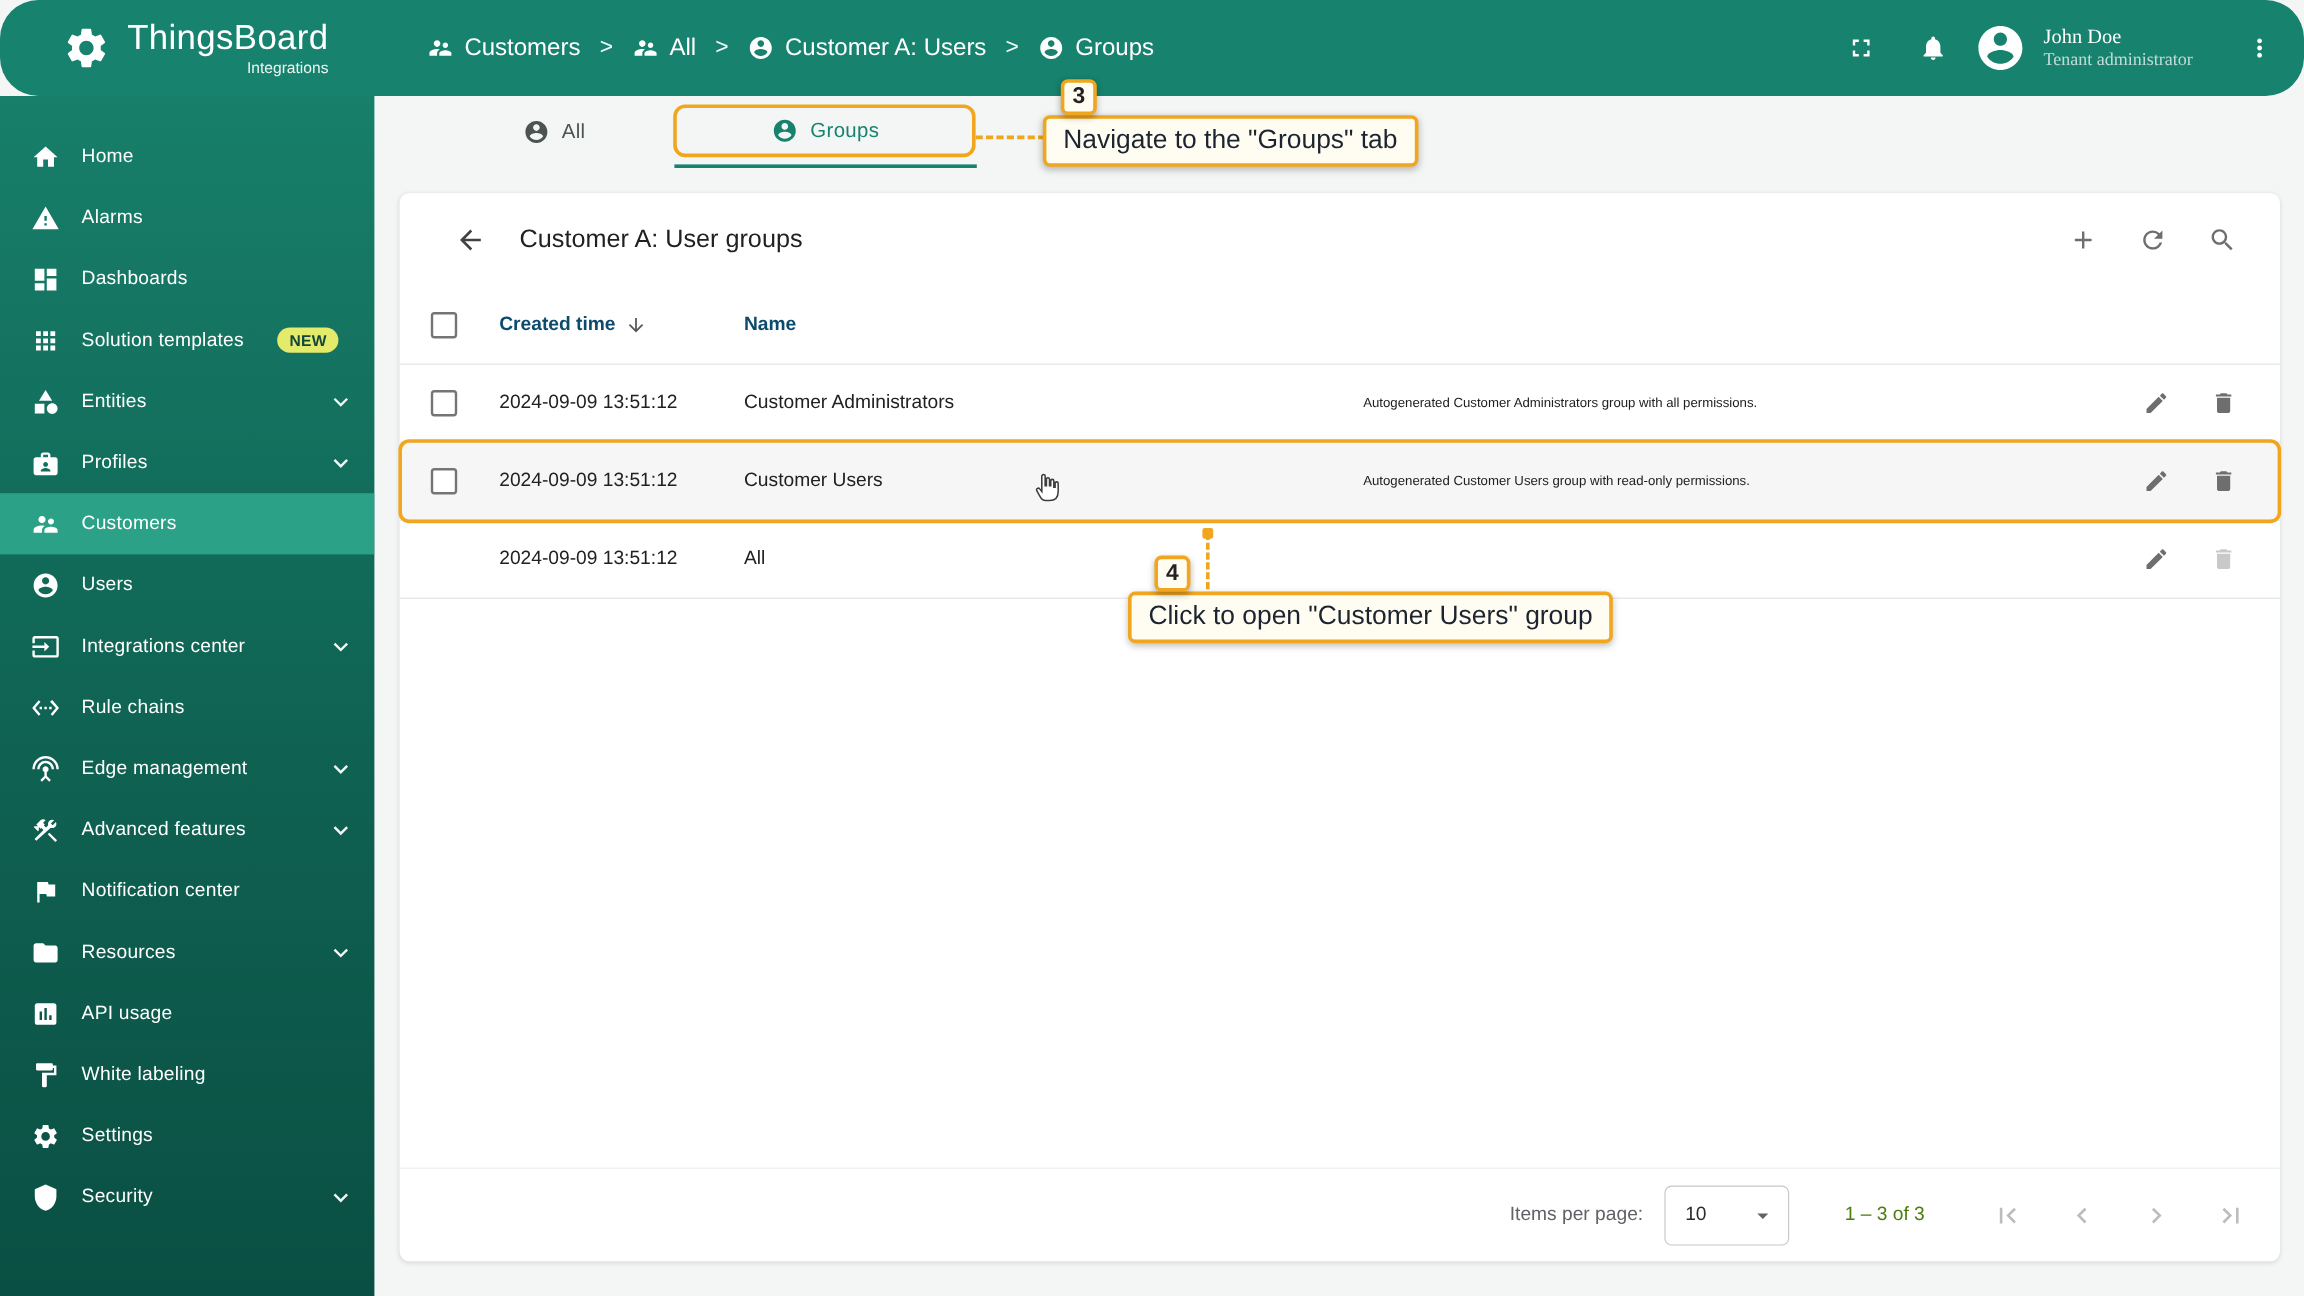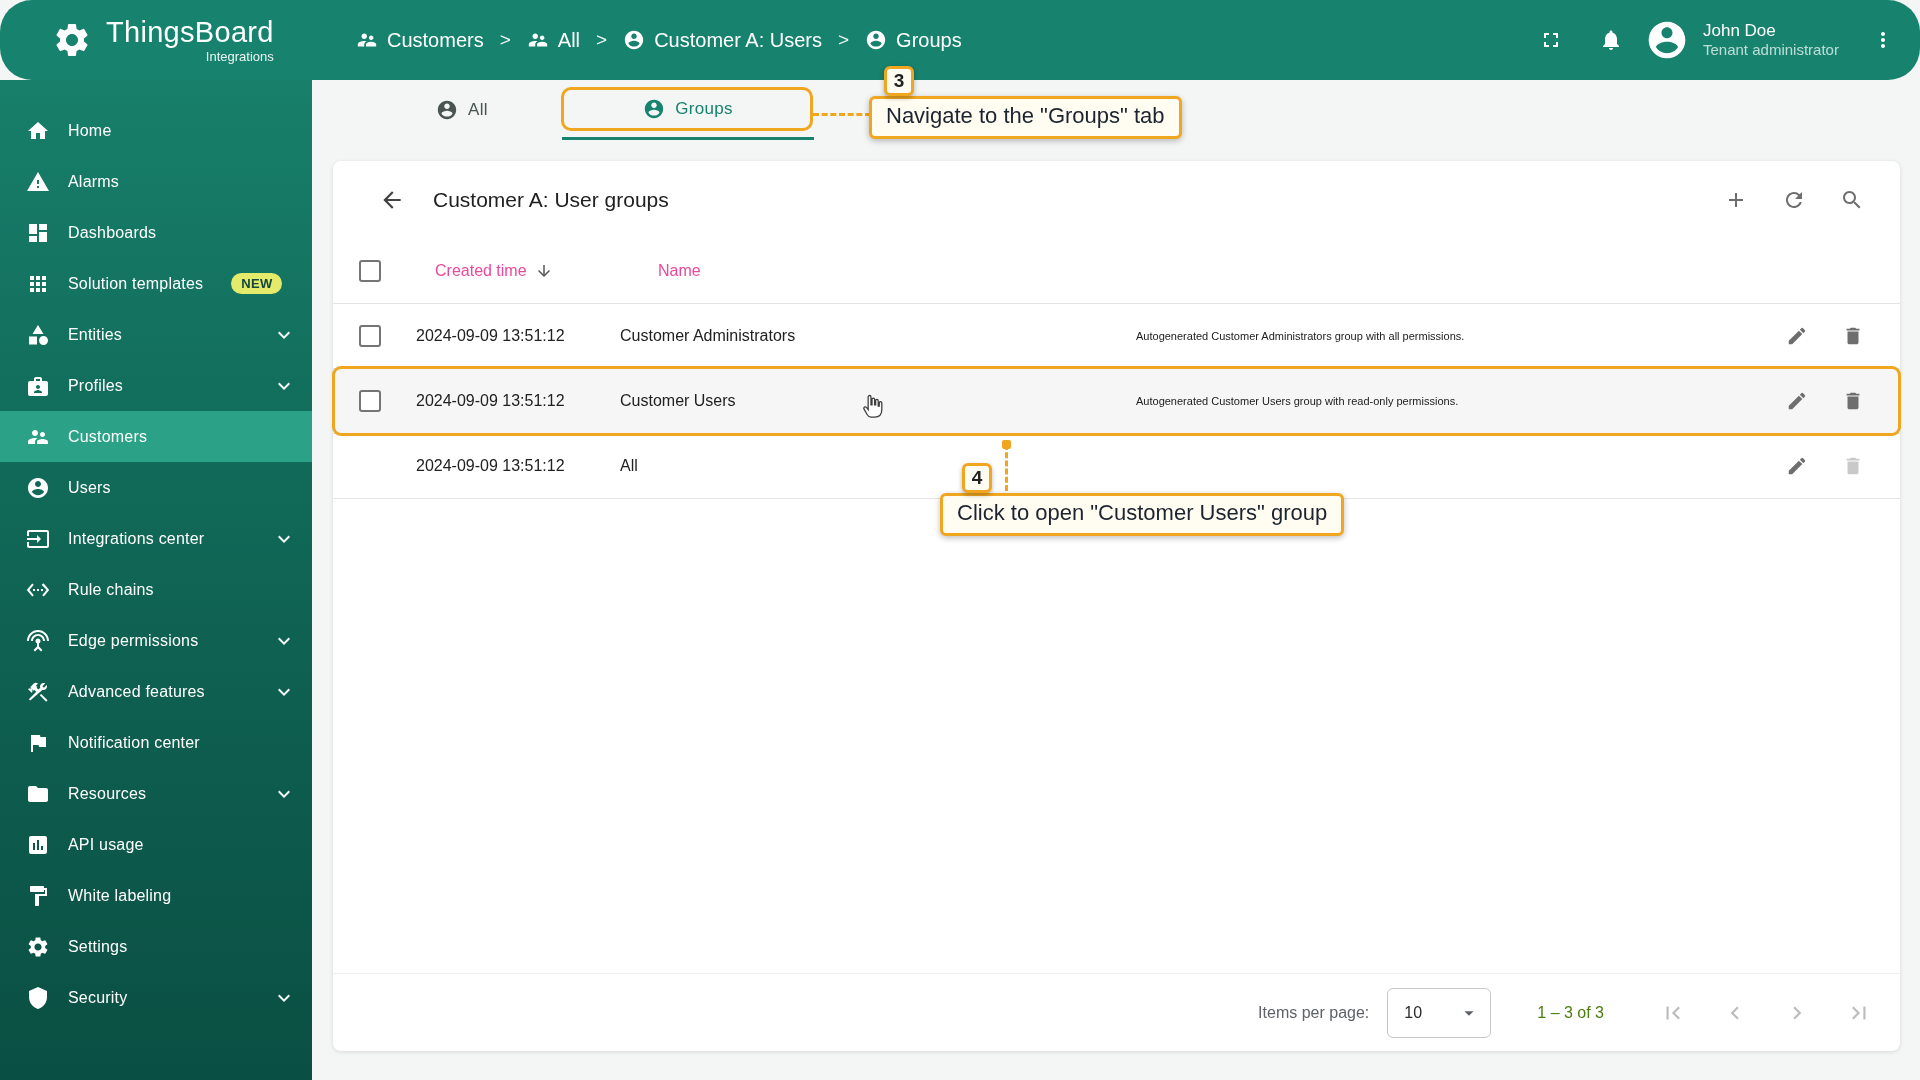--- a/index.html
+++ b/index.html
@@ -24,21 +24,21 @@
 
   .breadcrumb{display:flex; align-items:center; gap:14px; margin-left:44px; font-size:20px;}
   .crumb{display:flex; align-items:center; gap:9px; cursor:pointer;}
   .crumb .ic{width:22px;height:22px;}
   .crumb-sep{font-size:19px; opacity:.95; padding:0 2px;}
 
   .topbar-right{margin-left:auto; display:flex; align-items:center; padding-right:25px;}
   .top-icon{width:24px;height:24px;color:#fff;cursor:pointer;}
   .gap36{margin-left:36px;} .gap22{margin-left:22px;} .gap14{margin-left:14px;} .gap18{margin-left:18px;}
   .avatar{width:44px;height:44px;color:#fff;}
-  .userinfo{display:flex;flex-direction:column;line-height:1.25; min-width:150px;}
+  .userinfo{display:flex;flex-direction:column;line-height:1.25; min-width:150px;font-family:Liberation Serif, serif;}
   .user-name{font-size:17px;}
   .user-role{font-size:15px; opacity:.72;}
 
   
   .sidebar{grid-area:sidebar; background:linear-gradient(180deg,#177f6a 0%, #0f6252 55%, #0a4f43 100%);
            padding-top:25px; color:#fff; overflow:hidden;}
   .side-item{height:51px; display:flex; align-items:center; gap:18px; padding:0 16px 0 26px;
              font-size:16px; font-weight:500; letter-spacing:.2px; cursor:pointer; white-space:nowrap;}
   .side-item .ic{width:24px;height:24px; flex:none;}
   .side-item.active{background:#2ba287;}
@@ -59,21 +59,21 @@
   .card{margin:21px 20px 16px 21px; height:890px; background:#fff; border-radius:8px;
         box-shadow:0 1px 4px rgba(0,0,0,.12); display:flex; flex-direction:column;}
 
   .card-header{height:78px; display:flex; align-items:center; padding:0 36px 0 46px; flex:none;}
   .back-btn{width:26px;height:26px;color:#424242;cursor:pointer;}
   .card-title{font-size:21px; font-weight:500; color:#212121; margin-left:28px;}
   .card-actions{margin-left:auto; display:flex; align-items:center; gap:34px;}
   .card-actions .ic{width:24px;height:24px;color:#6e6e6e;cursor:pointer;}
 
   .trow{display:flex; align-items:center; height:65px; border-bottom:1px solid #e4e4e4; flex:none;}
-  .thead{font-weight:400; font-size:16px; color:#ec4899;gap:19px;}
+  .thead{font-weight:700; font-size:16px; color:#0c4a6e;}
   .col-check{flex:0 0 83px; display:flex; align-items:center; padding-left:26px;}
   .col-created{flex:0 0 204px; display:flex; align-items:center; gap:8px;}
   .col-name{flex:0 0 516px;}
   .col-desc{flex:1 1 auto; padding-right:20px;}
   .col-actions{flex:0 0 150px; display:flex; justify-content:flex-end; gap:34px; padding-right:36px;}
   .col-actions .ic{width:22px;height:22px;color:#6e6e6e;cursor:pointer;}
   .col-actions .ic.disabled{color:#c9c9c9;}
   .cell{font-size:16px; color:#212121;}
   .desc-cell{font-size:11px;}
   .sort-icon{width:18px;height:18px;color:#5a5a5a;}
@@ -296,21 +296,21 @@
           </svg>
         </span>
       <span>Rule chains</span>
     </div>
     <div class="side-item">
       <span class="ic">
           <svg viewBox="0 0 24 24" fill="currentColor">
             <path fill-rule="evenodd" d="M12 5c-3.87 0-7 3.13-7 7h2c0-2.76 2.24-5 5-5s5 2.24 5 5h2c0-3.87-3.13-7-7-7zm1 9.29c.88-.39 1.5-1.26 1.5-2.29 0-1.38-1.12-2.5-2.5-2.5S9.5 10.62 9.5 12c0 1.02.62 1.9 1.5 2.29v3.3L7.59 21 9 22.41l3-3 3 3L16.41 21 13 17.59v-3.3zM12 1C5.93 1 1 5.93 1 12h2c0-4.97 4.03-9 9-9s9 4.03 9 9h2c0-6.07-4.93-11-11-11z"></path>
           </svg>
         </span>
-      <span>Edge permissions</span>
+      <span>Edge management</span>
       <span class="ic side-chevron">
           <svg viewBox="0 0 24 24" fill="currentColor">
             <path fill-rule="evenodd" d="M16.59 8.59 12 13.17 7.41 8.59 6 10l6 6 6-6z"></path>
           </svg>
         </span>
     </div>
     <div class="side-item">
       <span class="ic">
           <svg viewBox="0 0 24 24" fill="currentColor">
             <path fill-rule="evenodd" d="m13.78 15.3 6.36 6.36 1.41-1.41-6.36-6.36-1.41 1.41zm3.72-5.2c1.93 0 3.5-1.57 3.5-3.5 0-.58-.16-1.12-.41-1.6l-2.7 2.7-1.49-1.49 2.7-2.7c-.48-.25-1.02-.41-1.6-.41-1.93 0-3.5 1.57-3.5 3.5 0 .41.08.8.21 1.16l-1.85 1.85-1.78-1.78.71-.71-1.41-1.41 2.12-2.12c-1.17-1.17-3.07-1.17-4.24 0l-3.54 3.54 1.41 1.41H2.81l-.71.71 3.54 3.54.71-.71v-2.83l1.41 1.41.71-.71 1.78 1.78-7.41 7.41 1.41 1.41L16.34 9.89c.36.13.75.21 1.16.21z"></path>

